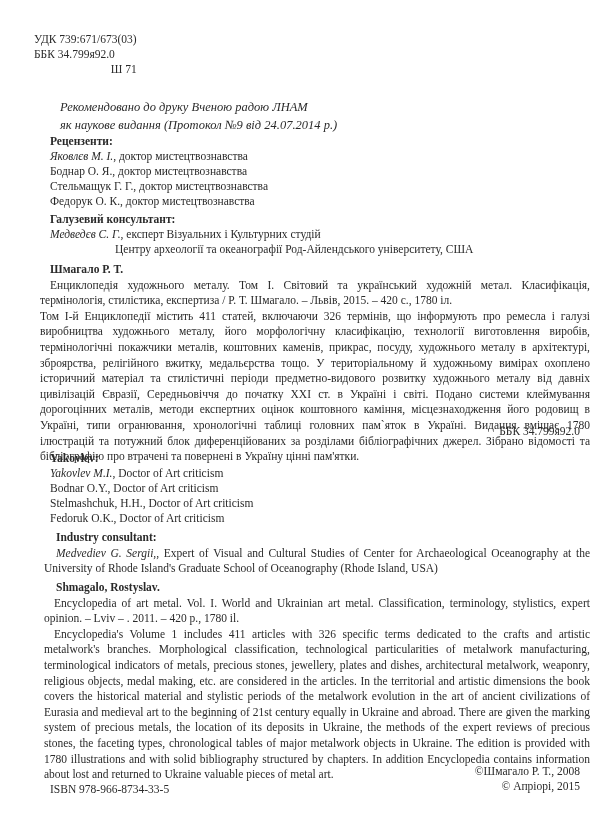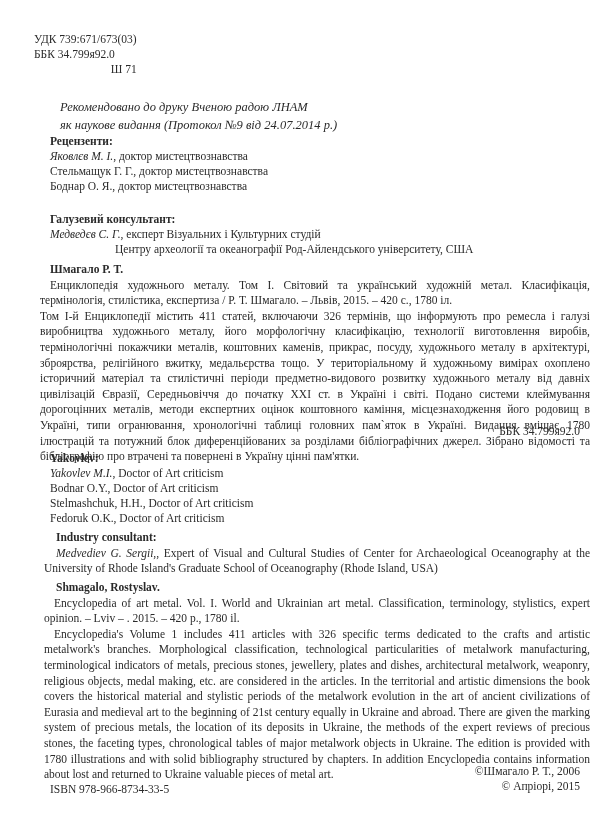--- a/index.html
+++ b/index.html
@@ -31,22 +31,23 @@
 </div>
 
 <div class="abs recommend">
   <div>Рекомендовано до друку Вченою радою ЛНАМ</div>
   <div>як наукове видання (Протокол №9 від 24.07.2014 р.)</div>
 </div>
 
 <div class="abs section" style="top:134px">
   <div class="bold">Рецензенти:</div>
   <div><span class="ital">Яковлєв М. І.</span><span>, доктор мистецтвознавства</span></div>
+  <div><span>Боднар О. Я.</span><span>, доктор мистецтвознавства</span></div>
   <div><span>Стельмащук Г. Г.</span><span>, доктор мистецтвознавства</span></div>
-  <div><span>Боднар О. Я.</span><span>, доктор мистецтвознавства</span></div>
+  <div><span>Федорук О. К.</span><span>, доктор мистецтвознавства</span></div>
 </div>
 
 <div class="abs section" style="top:212px">
   <div class="bold">Галузевий консультант:</div>
   <div><span class="ital">Медведєв С. Г.</span><span>, експерт Візуальних і Культурних студій</span></div>
   <div class="indent2">Центру археології та океанографії Род-Айлендського університету, США</div>
 </div>
 
 <div class="abs para" style="top:262px">
   <p class="bold" style="padding-left:10px">Шмагало Р. Т.</p>
@@ -64,22 +65,22 @@
   <div><span>Fedoruk O.K.</span><span>, Doctor of Art criticism</span></div>
 </div>
 
 <div class="abs para" style="top:530px; left:44px; width:546px">
   <p class="bold" style="padding-left:12px">Industry consultant:</p>
   <p style="text-indent:12px"><span class="ital">Medvediev G. Sergii,</span><span>, Expert of Visual and Cultural Studies of Center for Archaeological Oceanography at the University of Rhode Island's Graduate School of Oceanography (Rhode Island, USA)</span></p>
 </div>
 
 <div class="abs para" style="top:580px; left:44px; width:546px">
   <p class="bold" style="padding-left:12px">Shmagalo, Rostyslav.</p>
-  <p class="ind">Encyclopedia of art metal. Vol. I. World and Ukrainian art metal. Classification, terminology, stylistics, expert opinion. – Lviv – . 2015. – 420 p., 1780 il.</p>
+  <p class="ind">Encyclopedia of art metal. Vol. I. World and Ukrainian art metal. Classification, terminology, stylistics, expert opinion. – Lviv – . 2011. – 420 p., 1780 il.</p>
   <p class="ind">Encyclopedia's Volume 1 includes 411 articles with 326 specific terms dedicated to the crafts and artistic metalwork's branches. Morphological classification, technological particularities of metalwork manufacturing, terminological indicators of metals, precious stones, jewellery, plates and dishes, architectural metalwork, weaponry, religious objects, medal making, etc. are considered in the articles. In the territorial and artistic dimensions the book covers the historical material and stylistic periods of the metalwork evolution in the art of ancient civilizations of Eurasia and medieval art to the beginning of 21st century equally in Ukraine and abroad. There are given the marking system of precious metals, the location of its deposits in Ukraine, the methods of the expert reviews of precious stones, the faceting types, chronological tables of major metalwork objects in Ukraine. The edition is provided with 1780 illustrations and with solid bibliography structured by chapters. In addition Encyclopedia contains information about lost and returned to Ukraine valuable pieces of metal art.</p>
 </div>
 
 <div class="abs right" style="top:764px">
-  <div>©Шмагало Р. Т., 2006</div>
+  <div>©Шмагало Р. Т., 2008</div>
   <div>© Апріорі, 2015</div>
 </div>
 
 <div class="abs isbn" style="top:783px">ISBN 978-966-8734-33-5</div>
 
 </body></html>

